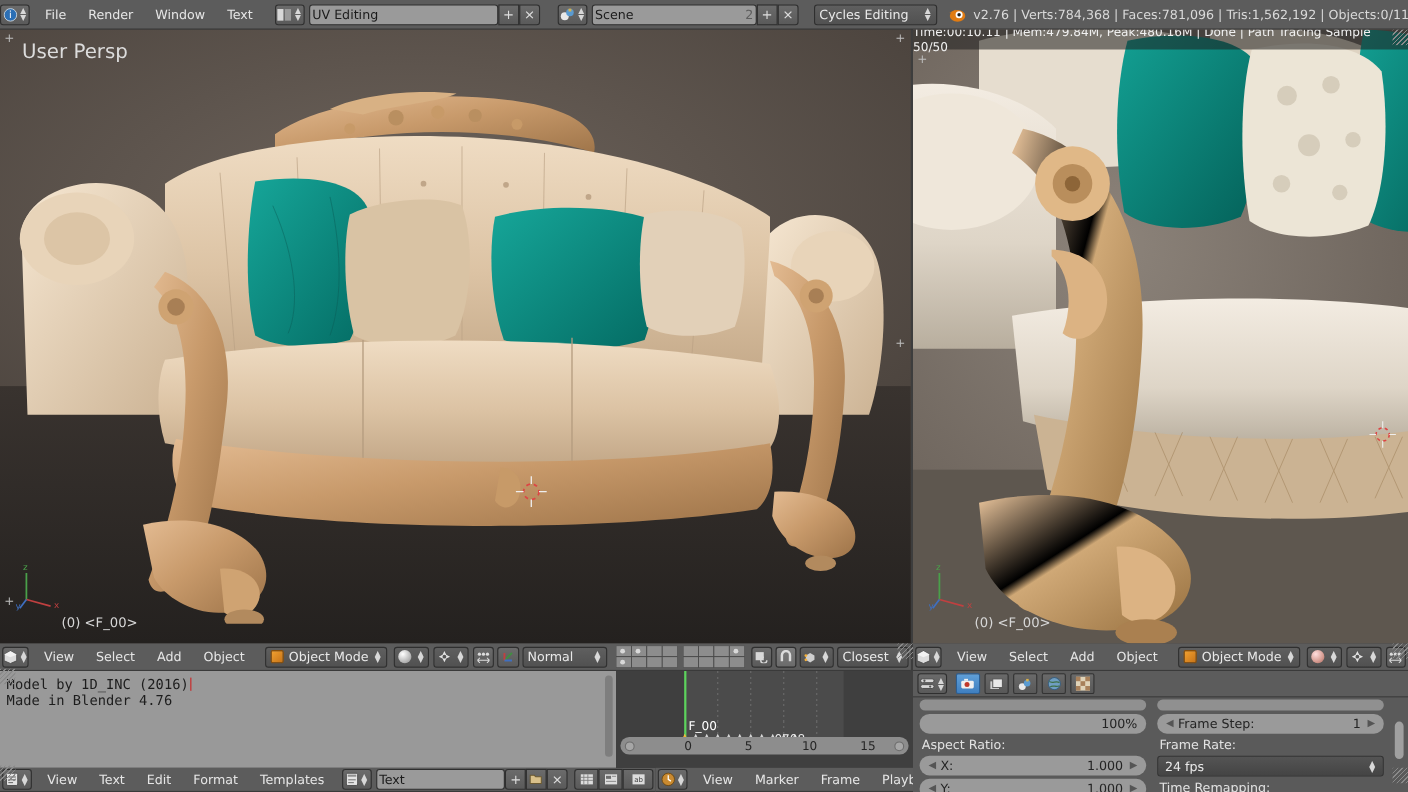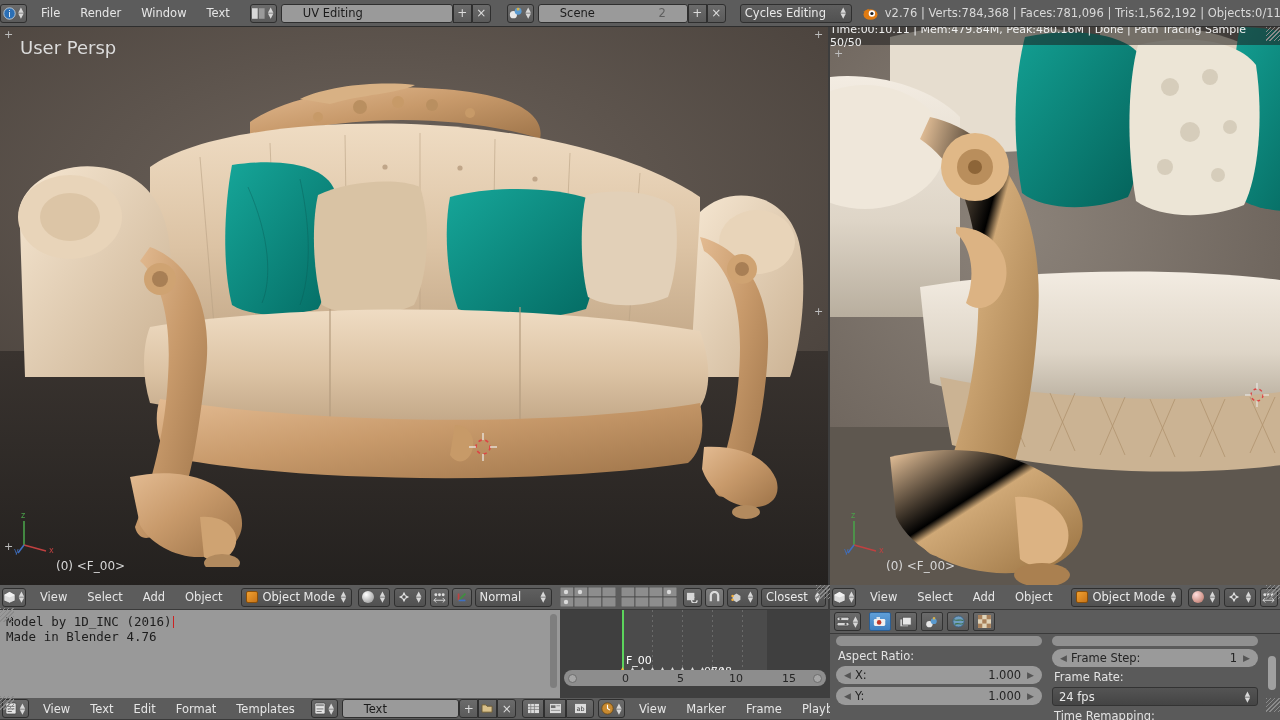--- a/index.html
+++ b/index.html
@@ -35,21 +35,21 @@
   .arrows b { display:block; font-weight:normal; }
   .drop {
     height:19px; background:linear-gradient(#5f5f5f,#515151);
     border:1px solid #2f2f2f; border-radius:3px;
     display:flex; align-items:center; padding:0 4px; gap:5px;
     color:#e9e9e9; font-size:11.5px; white-space:nowrap;
   }
   .field {
     height:19px; background:#9a9a9a; border:1px solid #2f2f2f;
     border-radius:3px; display:flex; align-items:center;
-    padding:0 21px; color:#1b1b1b; font-size:11.5px;
+    padding:0 2px; color:#1b1b1b; font-size:11.5px;
   }
   .sqbtn {
     width:19px; height:19px; background:linear-gradient(#6b6b6b,#5a5a5a);
     border:1px solid #2f2f2f; display:flex;
     align-items:center; justify-content:center;
     color:#ddd; font-size:12px;
   }
   .cubeicon {
     width:12px;height:12px;
     background:linear-gradient(135deg,#f0a030,#c87418);
@@ -830,20 +830,23 @@
               <rect x="0" y="9.3" width="4.6" height="4.6"></rect>
               <rect x="9.3" y="9.3" width="4.6" height="4.6"></rect>
             </g>
           </svg>
       </div>
     </div>
 
     <div class="pcols">
       <div class="pcol">
         <div class="prow" style="height:10px;opacity:0.85;"></div>
+        <div class="prow" style="justify-content:flex-end;">
+          <span>100%</span>
+        </div>
         <div class="plabel">Aspect Ratio:</div>
         <div class="prow">
           <span class="arr">◀</span>
           <span style="flex:1;padding-left:4px;">X:</span>
           <span>1.000</span>
           <span class="arr" style="padding-left:6px;">▶</span>
         </div>
         <div class="prow">
           <span class="arr">◀</span>
           <span style="flex:1;padding-left:4px;">Y:</span>

